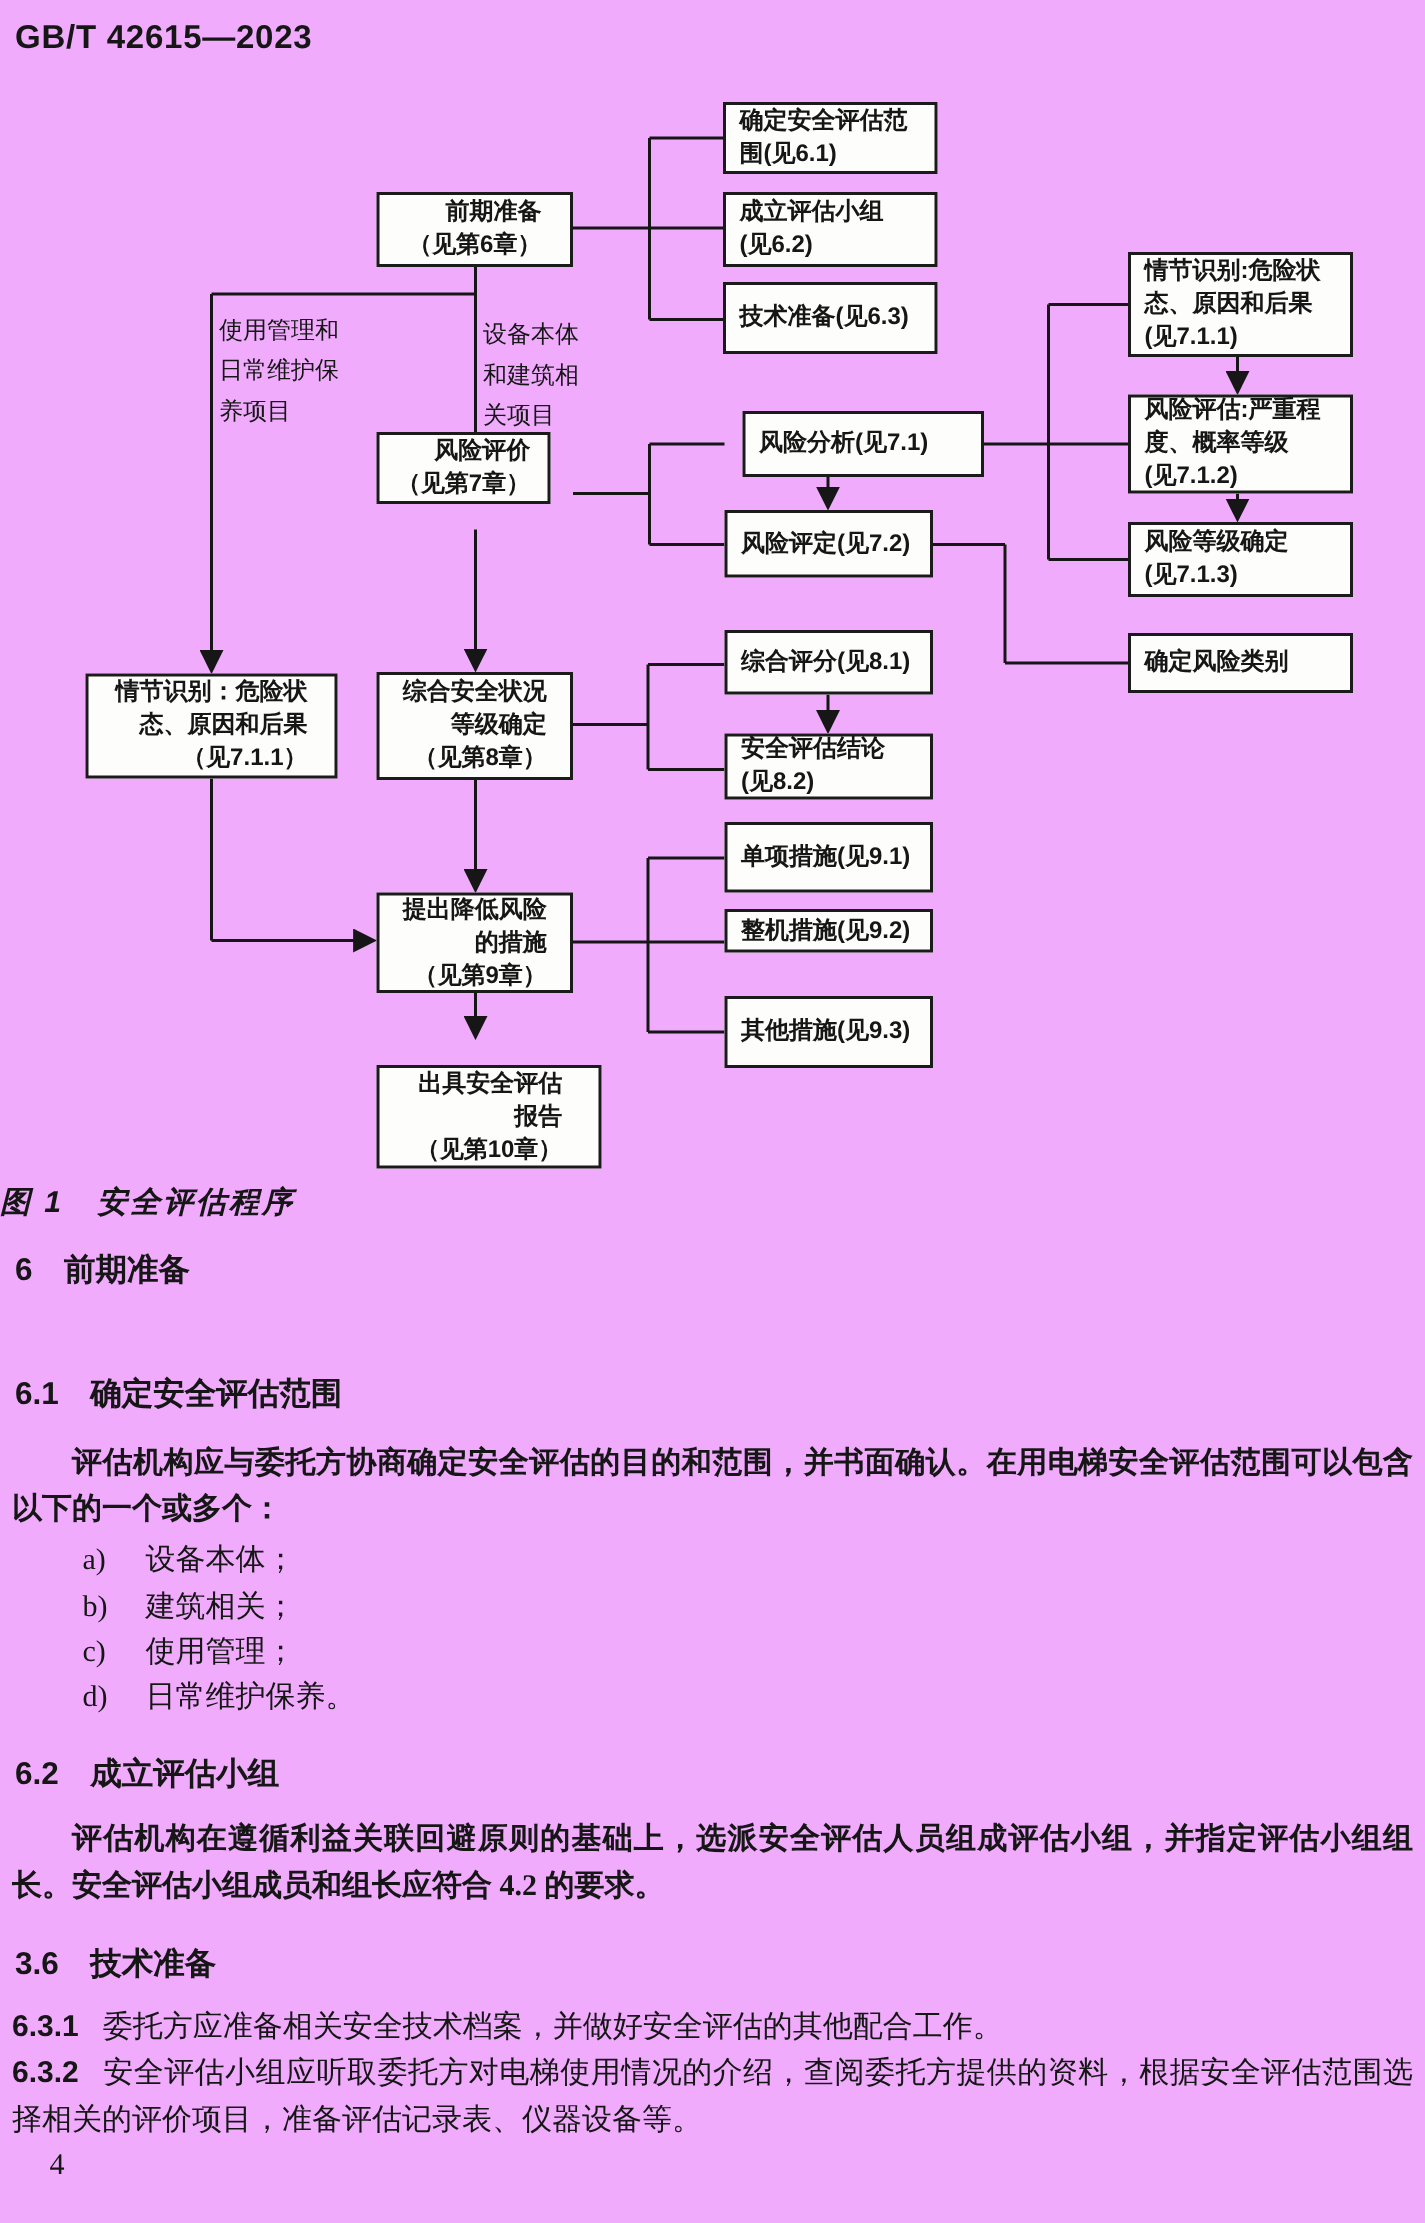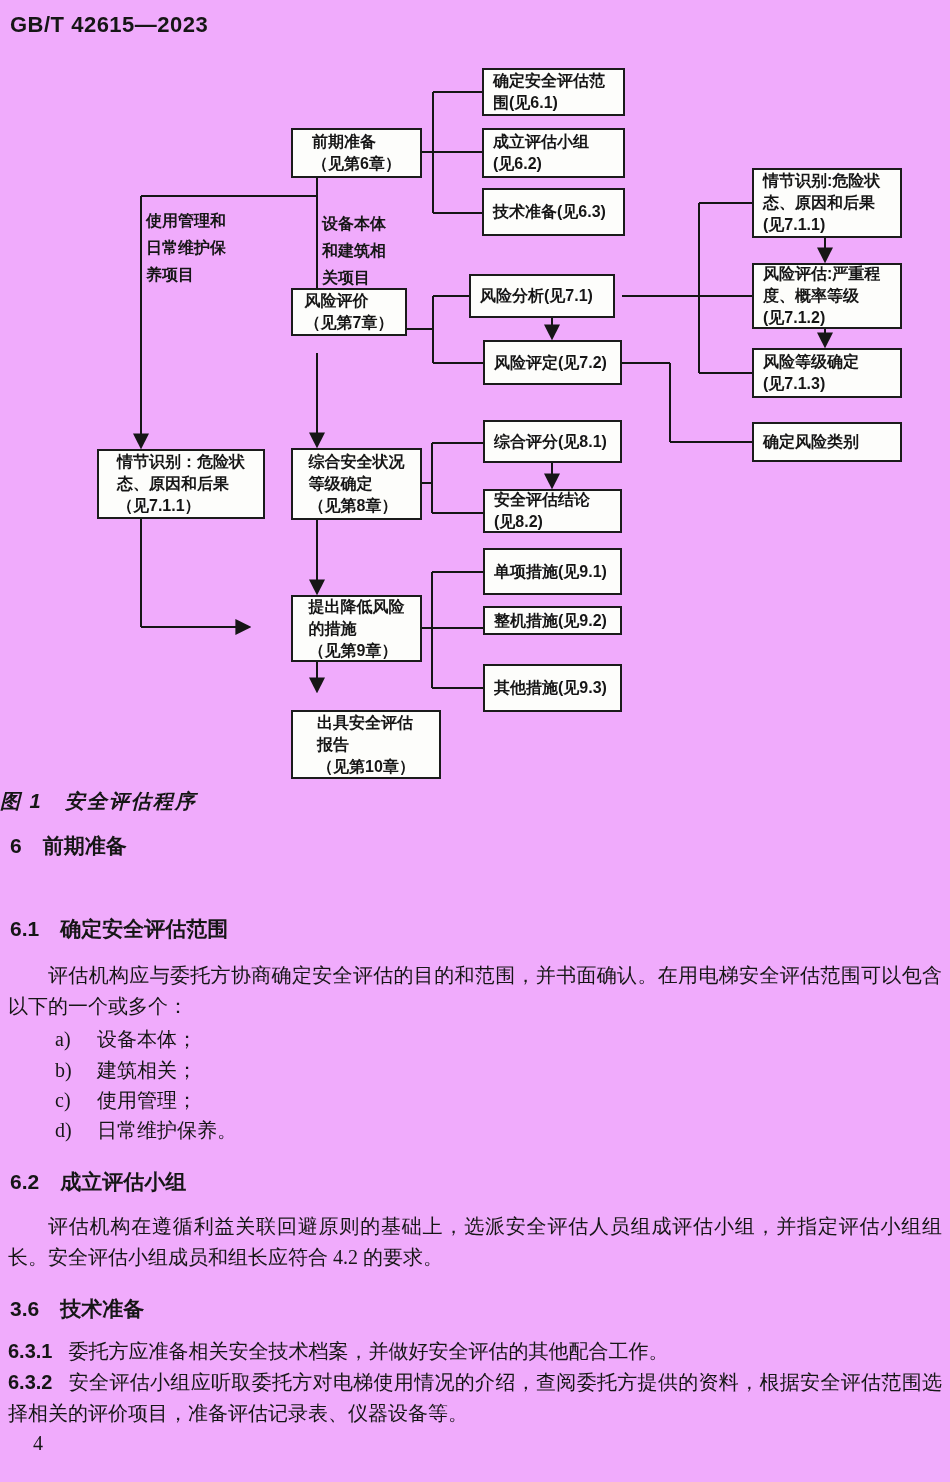--- a/index.html
+++ b/index.html
@@ -11,37 +11,37 @@
   .std-no {
     position:absolute; left:10px; top:12px;
     font-size:22px; font-weight:bold; letter-spacing:0.5px;
   }
   .connectors { position:absolute; left:0; top:0; }
   .node {
     position:absolute; display:flex; align-items:center;
     background:#fdfdfb; font-weight:bold; font-size:16px; line-height:22px;
     white-space:pre-line; box-sizing:border-box;
   }
-  .node.main { border:2.5px solid #1b1b1b; justify-content:center; text-align:left;margin-left:40px; }
+  .node.main { border:2.5px solid #1b1b1b; justify-content:center; text-align:right; }
   .node.sub  { border:2px solid #1b1b1b; padding-left:9px; text-align:left; }
   .flow-label {
-    position:absolute; font-weight:bold; font-size:16px; line-height:27px;
+    position:absolute; font-weight:normal; font-size:16px; line-height:27px;
     white-space:pre-line;
   }
   .caption {
     position:absolute; left:0; top:788px; width:100%;
     font-weight:bold; font-size:20px; letter-spacing:2px;font-style:italic;
   }
   .heading { position:absolute; left:10px; font-size:21px; font-weight:bold; }
   .body-p {
     position:absolute; left:8px; width:934px;
     font-family:"Liberation Serif","DejaVu Serif",serif;
     font-size:20px; line-height:31px; text-align:justify;
   }
-  .indent { text-indent:2em; }
+  .indent { text-indent:2em;font-weight:bold; }
   .list-item {
     position:absolute; left:55px;
     font-family:"Liberation Serif","DejaVu Serif",serif; font-size:20px;
   }
   .list-item .marker { display:inline-block; width:42px; }
   .clause-num {
     font-weight:bold; margin-right:16px;
     font-family:"Liberation Sans","DejaVu Sans",sans-serif;
   }
   .page-num {
@@ -131,21 +131,21 @@
 （见第10章）</div>
   <div class="node main" style="left:57px;top:449px;width:168px;height:70px">情节识别：危险状
 态、原因和后果
 （见7.1.1）</div>
 
   <div class="node sub" style="left:482px;top:68px;width:143px;height:48px">确定安全评估范
 围(见6.1)</div>
   <div class="node sub" style="left:482px;top:128px;width:143px;height:50px">成立评估小组
 (见6.2)</div>
   <div class="node sub" style="left:482px;top:188px;width:143px;height:48px">技术准备(见6.3)</div>
-  <div class="node sub" style="left:469px;top:274px;width:146px;height:44px">风险分析(见7.1)</div>
+  <div class="node sub" style="left:495px;top:274px;width:161px;height:44px">风险分析(见7.1)</div>
   <div class="node sub" style="left:483px;top:340px;width:139px;height:45px">风险评定(见7.2)</div>
   <div class="node sub" style="left:483px;top:420px;width:139px;height:43px">综合评分(见8.1)</div>
   <div class="node sub" style="left:483px;top:489px;width:139px;height:44px">安全评估结论
 (见8.2)</div>
   <div class="node sub" style="left:483px;top:548px;width:139px;height:47px">单项措施(见9.1)</div>
   <div class="node sub" style="left:483px;top:606px;width:139px;height:29px">整机措施(见9.2)</div>
   <div class="node sub" style="left:483px;top:664px;width:139px;height:48px">其他措施(见9.3)</div>
 
   <div class="node sub" style="left:752px;top:168px;width:150px;height:70px">情节识别:危险状
 态、原因和后果

